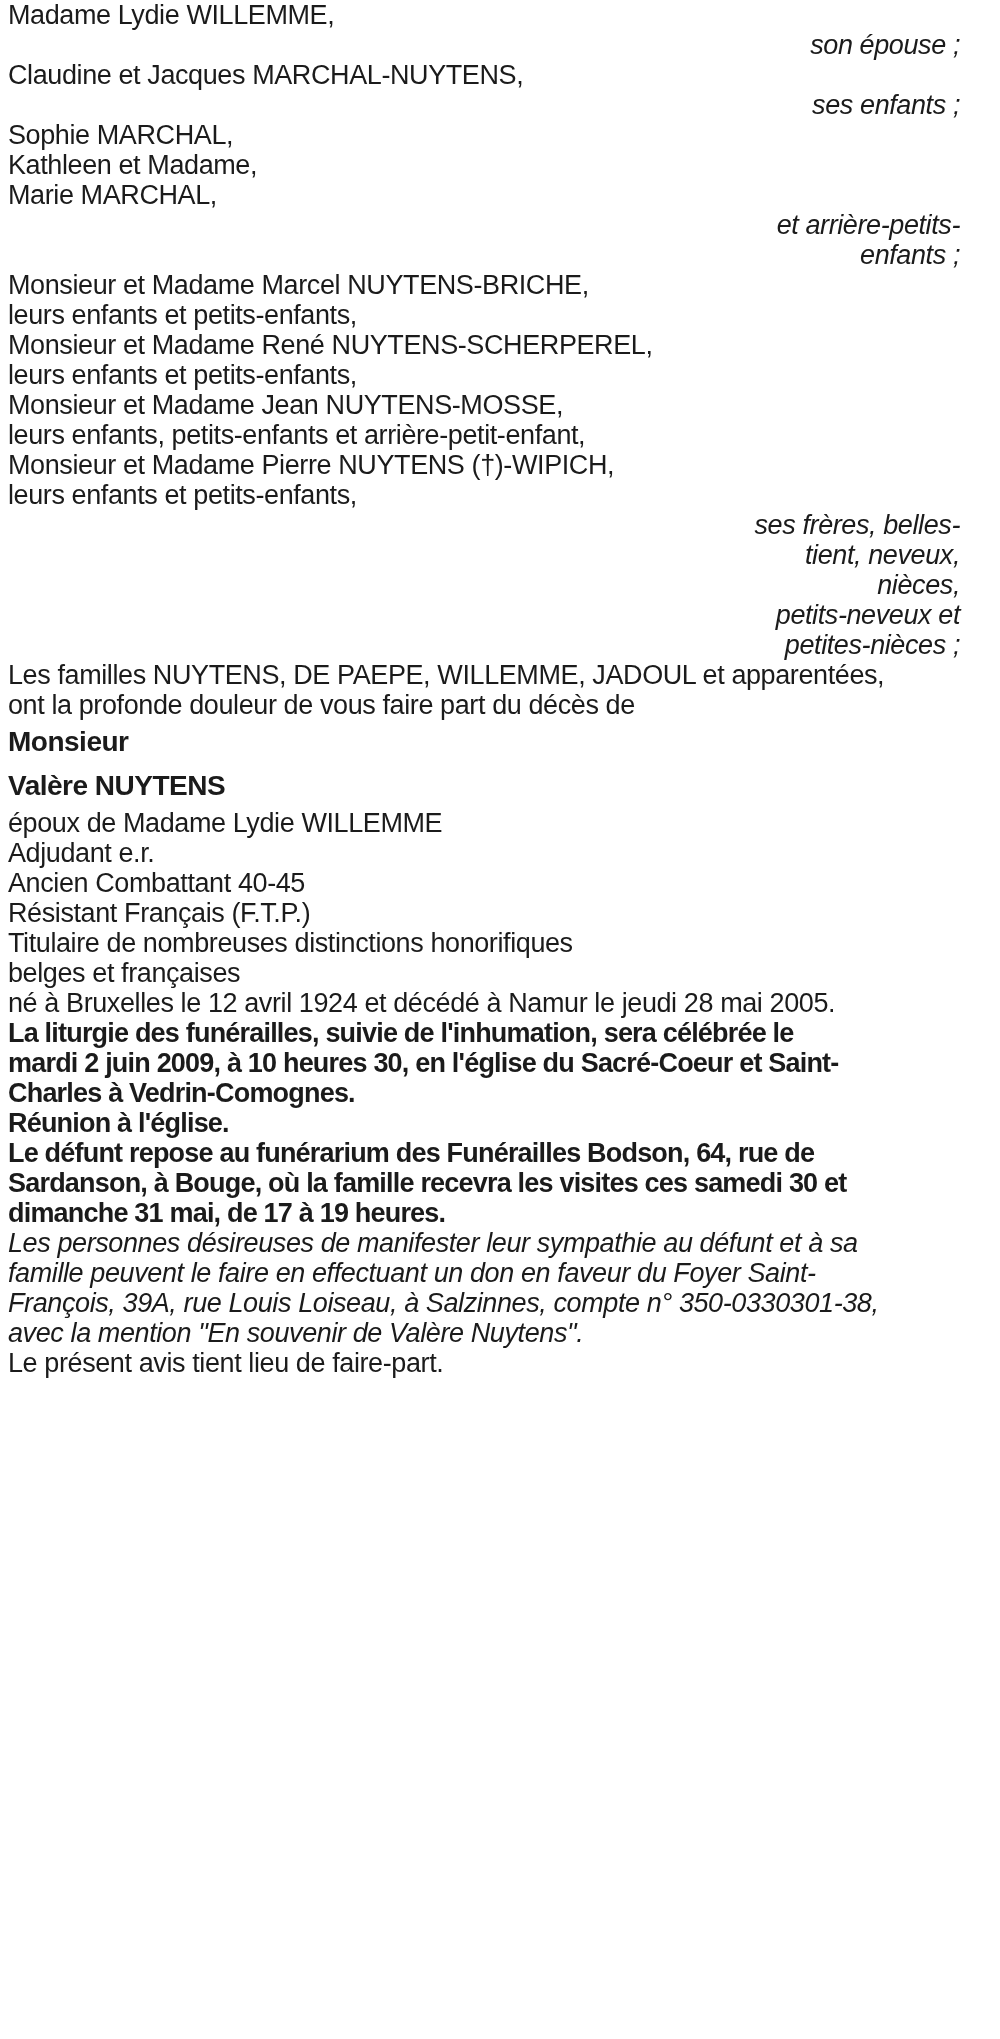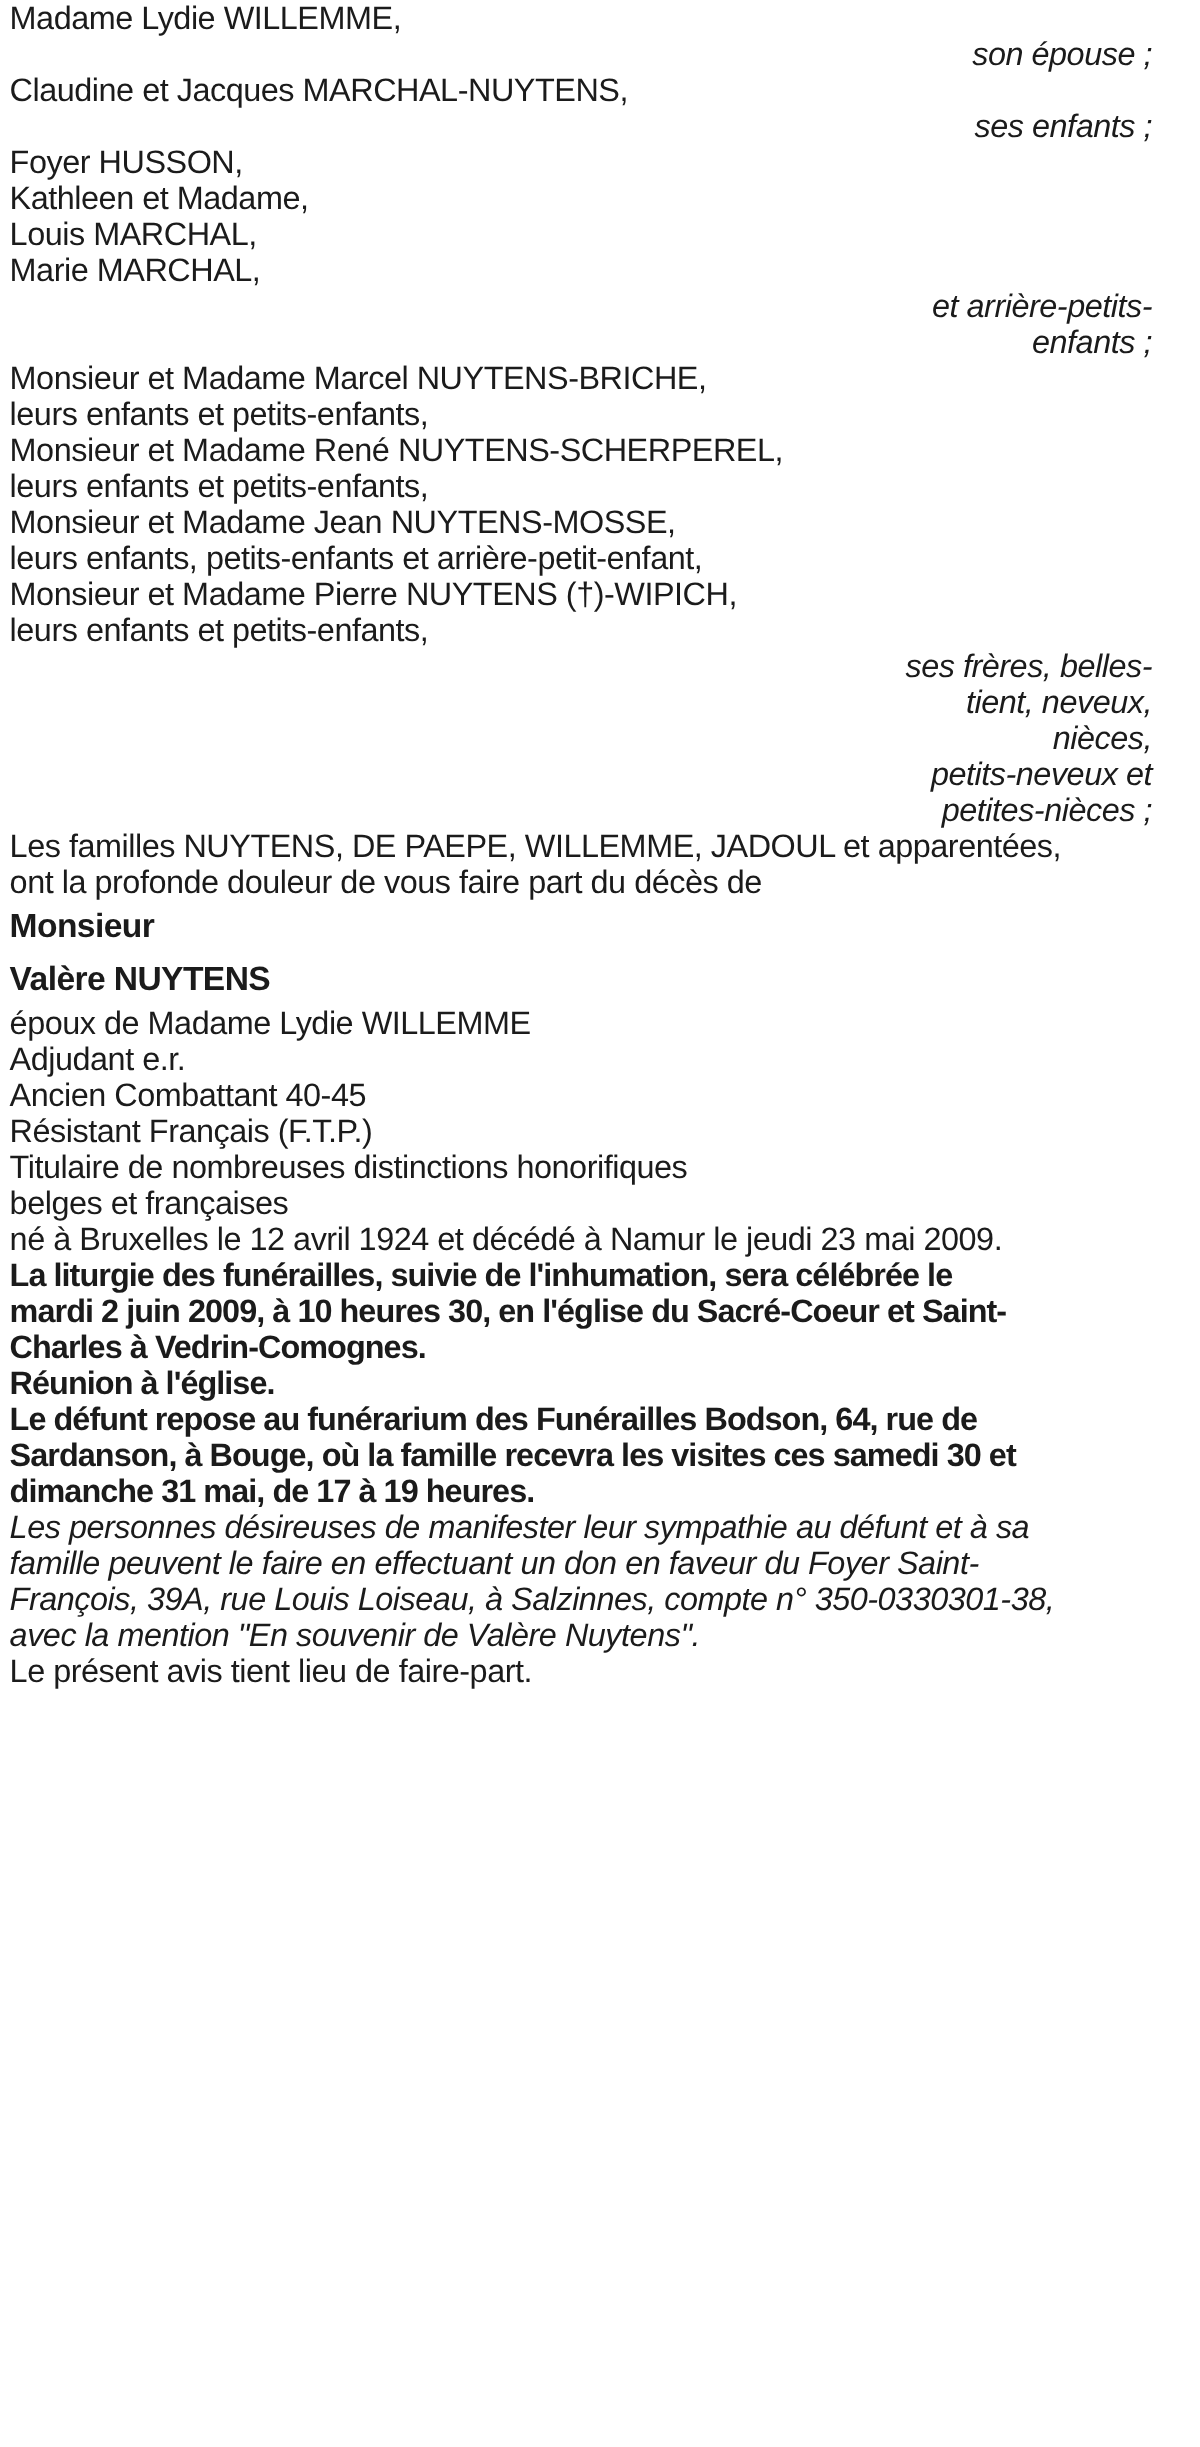--- a/index.html
+++ b/index.html
@@ -51,23 +51,22 @@
   .sp-after-title { margin-top: 55px; }
 </style>
 </head>
 <body>
 
 <div class="doc" id="doc" style="background: rgb(255, 255, 255); color: rgb(27, 27, 27);">
     <p class="role-names sp-first">Madame Lydie WILLEMME,</p>
     <p class="role-relation sp-tight">son épouse ;</p>
     <p class="role-names sp-normal">Claudine et Jacques MARCHAL-NUYTENS,</p>
     <p class="role-relation sp-tight">ses enfants ;</p>
-    <p class="role-names sp-normal">Foyer HUSSON,</p>
+    <p class="role-names sp-normal">Sophie MARCHAL,</p>
     <p class="role-names sp-normal">Kathleen et Madame,</p>
-    <p class="role-names sp-normal">Louis MARCHAL,</p>
     <p class="role-names sp-normal">Marie MARCHAL,</p>
     <p class="role-relation sp-normal">et arrière-petits-</p>
     <p class="role-relation sp-normal">enfants ;</p>
     <p class="role-names sp-normal">Monsieur et Madame Marcel NUYTENS-BRICHE,</p>
     <p class="role-names sp-normal">leurs enfants et petits-enfants,</p>
     <p class="role-names sp-normal">Monsieur et Madame René NUYTENS-SCHERPEREL,</p>
     <p class="role-names sp-normal">leurs enfants et petits-enfants,</p>
     <p class="role-names sp-normal">Monsieur et Madame Jean NUYTENS-MOSSE,</p>
     <p class="role-names sp-normal">leurs enfants, petits-enfants et arrière-petit-enfant,</p>
     <p class="role-names sp-normal">Monsieur et Madame Pierre NUYTENS (†)-WIPICH,</p>
@@ -80,21 +79,21 @@
     <p class="role-names sp-normal">Les familles NUYTENS, DE PAEPE, WILLEMME, JADOUL et apparentées,</p>
     <p class="role-intro sp-xlarge">ont la profonde douleur de vous faire part du décès de</p>
     <p class="role-title sp-title-first">Monsieur</p>
     <p class="role-title sp-title-next">Valère NUYTENS</p>
     <p class="role-details sp-after-title">époux de Madame Lydie WILLEMME</p>
     <p class="role-details sp-normal">Adjudant e.r.</p>
     <p class="role-details sp-normal">Ancien Combattant 40-45</p>
     <p class="role-details sp-normal">Résistant Français (F.T.P.)</p>
     <p class="role-details sp-normal">Titulaire de nombreuses distinctions honorifiques</p>
     <p class="role-details sp-normal">belges et françaises</p>
-    <p class="role-dates sp-xlarge">né à Bruxelles le 12 avril 1924 et décédé à Namur le jeudi 23 mai 2009.</p>
+    <p class="role-dates sp-xlarge">né à Bruxelles le 12 avril 1924 et décédé à Namur le jeudi 28 mai 2005.</p>
     <p class="role-ceremony sp-large">La liturgie des funérailles, suivie de l'inhumation, sera célébrée le</p>
     <p class="role-ceremony sp-normal">mardi 2 juin 2009, à 10 heures 30, en l'église du Sacré-Coeur et Saint-</p>
     <p class="role-ceremony sp-normal">Charles à Vedrin-Comognes.</p>
     <p class="role-ceremony sp-medium">Réunion à l'église.</p>
     <p class="role-ceremony sp-large">Le défunt repose au funérarium des Funérailles Bodson, 64, rue de</p>
     <p class="role-ceremony sp-normal">Sardanson, à Bouge, où la famille recevra les visites ces samedi 30 et</p>
     <p class="role-ceremony sp-normal">dimanche 31 mai, de 17 à 19 heures.</p>
     <p class="role-donation sp-large">Les personnes désireuses de manifester leur sympathie au défunt et à sa</p>
     <p class="role-donation sp-normal">famille peuvent le faire en effectuant un don en faveur du Foyer Saint-</p>
     <p class="role-donation sp-normal">François, 39A, rue Louis Loiseau, à Salzinnes, compte n° 350-0330301-38,</p>

